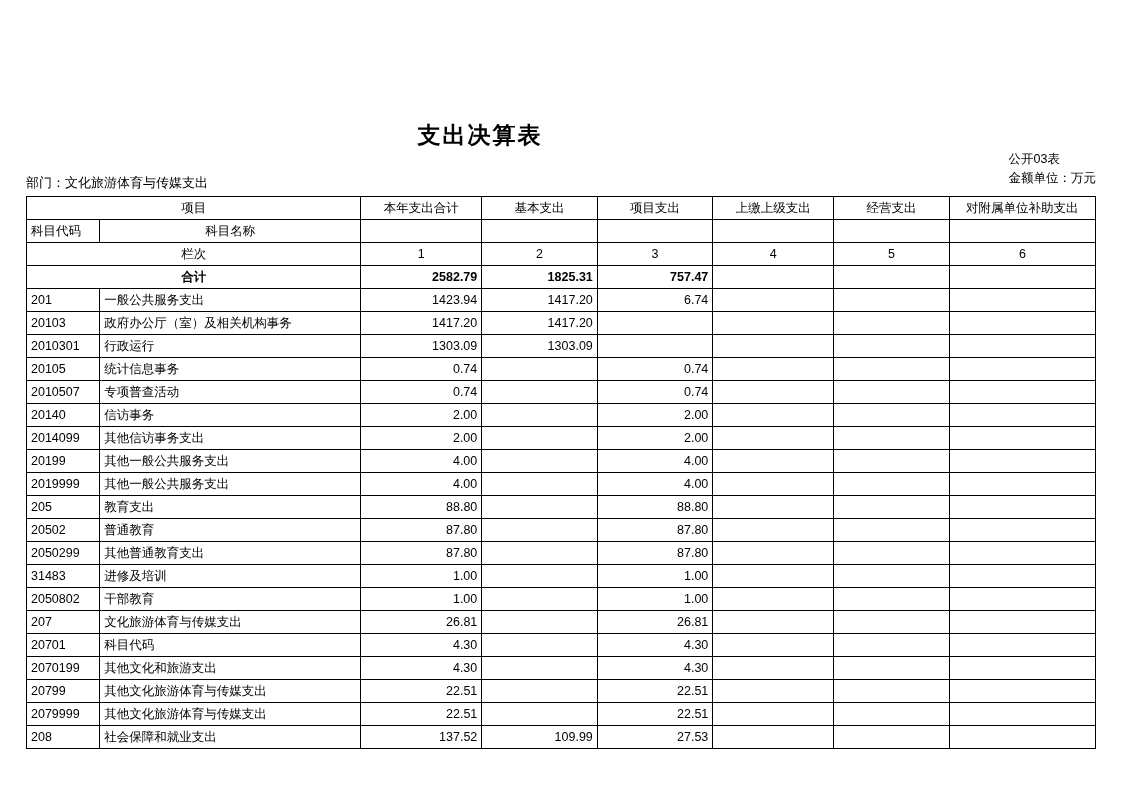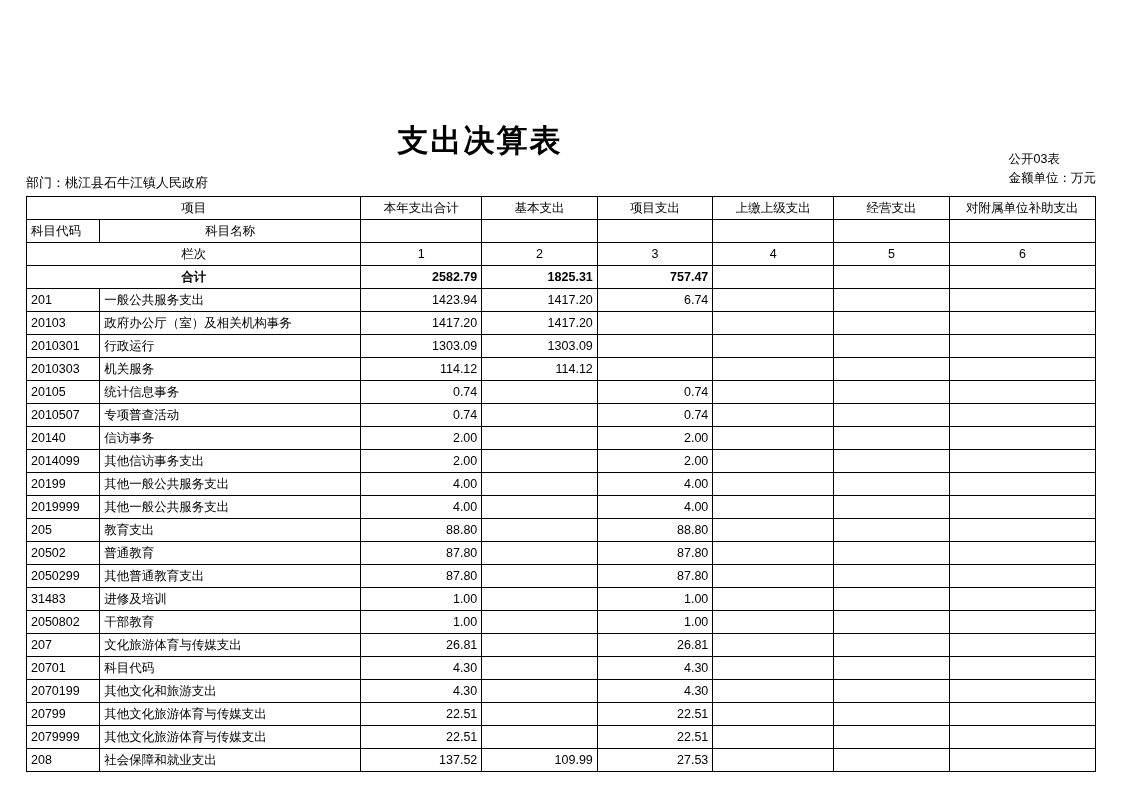--- a/index.html
+++ b/index.html
@@ -20,21 +20,21 @@
     width: 1122px;
     height: 793px;
     box-sizing: border-box;
   }
   .doc-title {
     position: absolute;
     top: 120px;
     left: 0;
     width: 960px;
     text-align: center;
-    font-size: 31px;
+    font-size: 23px;
     font-weight: bold;
     letter-spacing: 2px;
     font-family: "Liberation Sans", "DejaVu Sans", sans-serif;
   }
   .meta-right {
     position: absolute;
     right: 26px;
     top: 150px;
     text-align: left;
     font-size: 12.5px;
@@ -84,21 +84,21 @@
 
 <div class="page">
 
   <div class="doc-title">支出决算表</div>
 
   <div class="meta-right">
     <div>公开03表</div>
     <div>金额单位：万元</div>
   </div>
 
-  <div class="dept-line">部门：桃江县石牛江镇人民政府</div>
+  <div class="dept-line">部门：文化旅游体育与传媒支出</div>
 
   <table class="sheet">
     <tbody>
 
       <tr>
         <td class="hdr-project" colspan="2">项目</td>
         <td class="c-num ctr">本年支出合计</td>
         <td class="c-num ctr">基本支出</td>
         <td class="c-num ctr">项目支出</td>
         <td class="c-num ctr">上缴上级支出</td>
@@ -161,30 +161,20 @@
           <td class="c-code">2010301</td>
           <td class="c-name indent2">行政运行</td>
           <td class="c-num">1303.09</td>
           <td class="c-num">1303.09</td>
           <td class="c-num"></td>
           <td class="c-num"></td>
           <td class="c-num5"></td>
           <td class="c-last"></td>
         </tr>
         <tr>
-          <td class="c-code">2010303</td>
-          <td class="c-name indent2">机关服务</td>
-          <td class="c-num">114.12</td>
-          <td class="c-num">114.12</td>
-          <td class="c-num"></td>
-          <td class="c-num"></td>
-          <td class="c-num5"></td>
-          <td class="c-last"></td>
-        </tr>
-        <tr>
           <td class="c-code">20105</td>
           <td class="c-name indent2">统计信息事务</td>
           <td class="c-num">0.74</td>
           <td class="c-num"></td>
           <td class="c-num">0.74</td>
           <td class="c-num"></td>
           <td class="c-num5"></td>
           <td class="c-last"></td>
         </tr>
         <tr>

